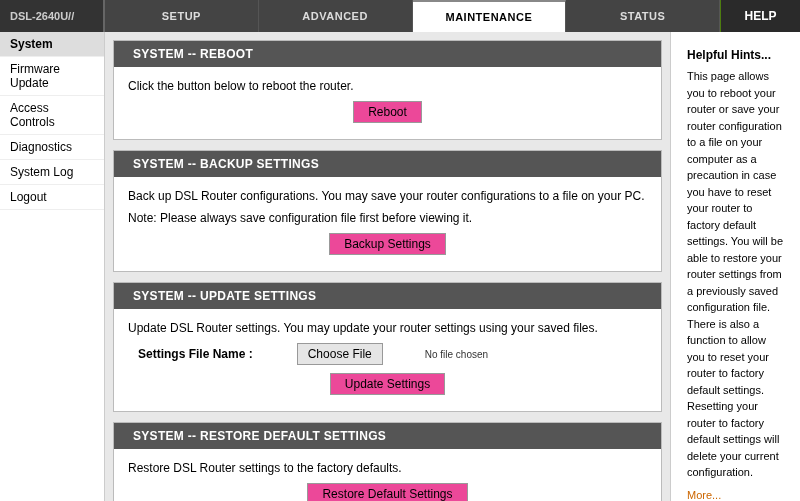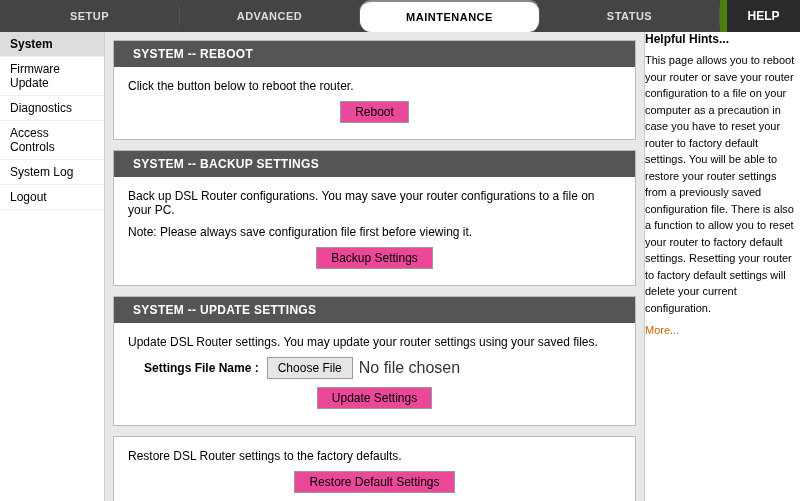--- a/index.html
+++ b/index.html
@@ -3,23 +3,23 @@
   <meta charset="utf-8">
   <style>
     * { margin: 0; padding: 0; box-sizing: border-box; }
     body { font-family: Arial, sans-serif; font-size: 12px; background: #fff; width: 800px; height: 501px; overflow: hidden; }
 
     
     .top-nav { display: flex; background: #444; height: 32px; align-items: stretch; }
     .brand { background: #333; color: #fff; padding: 0 10px; display: flex; align-items: center; font-weight: bold; font-size: 13px; min-width: 105px; border-right: 2px solid #666; }
     .brand span { color: #ccc; font-size: 11px; }
     .nav-tabs { display: flex; flex: 1; }
-    .nav-tab { flex: 1; display: flex; align-items: center; justify-content: center; color: #ddd; font-size: 11px; font-weight: bold; letter-spacing: 0.5px; cursor: pointer; border-right: 1px solid #555; border-radius: 11px; }
+    .nav-tab { flex: 1; display: flex; align-items: center; justify-content: center; color: #ddd; font-size: 11px; font-weight: bold; letter-spacing: 0.5px; cursor: pointer; border-right: 1px solid #555; }
     .nav-tab.active { background: #fff; color: #000; border-top: 2px solid #888; }
-    .help-tab { background: #2a2a2a; color: #fff; font-weight: bold; font-size: 12px; min-width: 80px; display: flex; align-items: center; justify-content: center; border-left: 7px solid #4d7c0f; }
+    .help-tab { background: #2a2a2a; color: #fff; font-weight: bold; font-size: 12px; min-width: 80px; display: flex; align-items: center; justify-content: center; border-left: 1px solid #4d7c0f; }
 
     
     .main-layout { display: flex; height: calc(501px - 32px); }
 
     
     .sidebar { width: 105px; background: #fff; border-right: 1px solid #ccc; padding-top: 0; }
     .sidebar-item { padding: 5px 10px; cursor: pointer; border-bottom: 1px solid #eee; font-size: 12px; color: #000; }
     .sidebar-item.active { background: #ddd; font-weight: bold; }
 
     
@@ -28,51 +28,55 @@
     
     .section-card { background: #fff; border: 1px solid #bbb; margin-bottom: 10px; }
     .section-header { background: #555; color: #fff; padding: 6px 19px; font-size: 12px; font-weight: bold; letter-spacing: 0.3px; }
     .section-body { padding: 12px 14px; border-radius: 28px; }
     .section-body p { margin-bottom: 8px; font-size: 12px; color: #000; }
     .note-red { color: #cc0000; font-size: 12px; margin-bottom: 8px; }
     .btn-row { display: flex; justify-content: center; margin-top: 6px; margin-bottom: 4px; }
     .btn { background: #ec4899; border: 1px solid #999; padding: 3px 14px; font-size: 12px; cursor: pointer; color: #000; }
 
     
-    .file-row { display: flex; align-items: center; margin: 8px 16px; }
+    .file-row { display: flex; align-items: center; margin: 8px 10px; gap: 36px; }
     .file-label { font-weight: bold; font-size: 12px; margin-right: 8px; white-space: nowrap; }
     .file-choose-btn { background: #e5e5e5; border: 1px solid #999; padding: 3px 10px; font-size: 12px; cursor: pointer; color: #000; margin-right: 6px; }
-    .file-no-file { font-size: 16px; color: #333; }
+    .file-no-file { font-size: 10px; color: #333; }
 
     
-    .help-panel { width: 156px; background: #fff; border-left: 1px solid #ccc; padding: 0; overflow-y: auto; font-size: 11px; color: #000; }
+    .help-panel { width: 130px; background: #fff; border-left: 1px solid #ccc; padding: 16px; overflow-y: auto; font-size: 11px; color: #000; }
     .help-title { font-weight: bold; margin-bottom: 6px; font-size: 12px; }
     .help-text { line-height: 1.5; }
     .help-more { color: #cc6600; font-size: 11px; cursor: pointer; margin-top: 8px; display: block; }
   </style>
 </head>
 <body>
 
 <div class="top-nav">
+  <div class="brand">
+    <span>DSL-2640U</span>
+      <span>//</span>
+  </div>
   <div class="nav-tabs">
     <div class="nav-tab">SETUP</div>
     <div class="nav-tab">ADVANCED</div>
     <div class="nav-tab active">MAINTENANCE</div>
     <div class="nav-tab">STATUS</div>
   </div>
   <div class="help-tab">HELP</div>
 </div>
 
 <div class="main-layout">
 
   <div class="sidebar">
     <div class="sidebar-item active">System</div>
     <div class="sidebar-item">Firmware Update</div>
+    <div class="sidebar-item">Access Controls</div>
     <div class="sidebar-item">Diagnostics</div>
-    <div class="sidebar-item">Access Controls</div>
     <div class="sidebar-item">System Log</div>
     <div class="sidebar-item">Logout</div>
   </div>
 
   <div class="content">
 
     <div class="section-card">
       <div class="section-header">SYSTEM -- REBOOT</div>
       <div class="section-body">
         <p>Click the button below to reboot the router.</p>
@@ -102,20 +106,21 @@
           <button class="file-choose-btn">Choose File</button>
           <span class="file-no-file">No file chosen</span>
         </div>
         <div class="btn-row">
           <button class="btn">Update Settings</button>
         </div>
       </div>
     </div>
 
     <div class="section-card">
+      <div class="section-header">SYSTEM -- RESTORE DEFAULT SETTINGS</div>
       <div class="section-body">
         <p>Restore DSL Router settings to the factory defaults.</p>
         <div class="btn-row">
           <button class="btn">Restore Default Settings</button>
         </div>
       </div>
     </div>
 
   </div>
 

